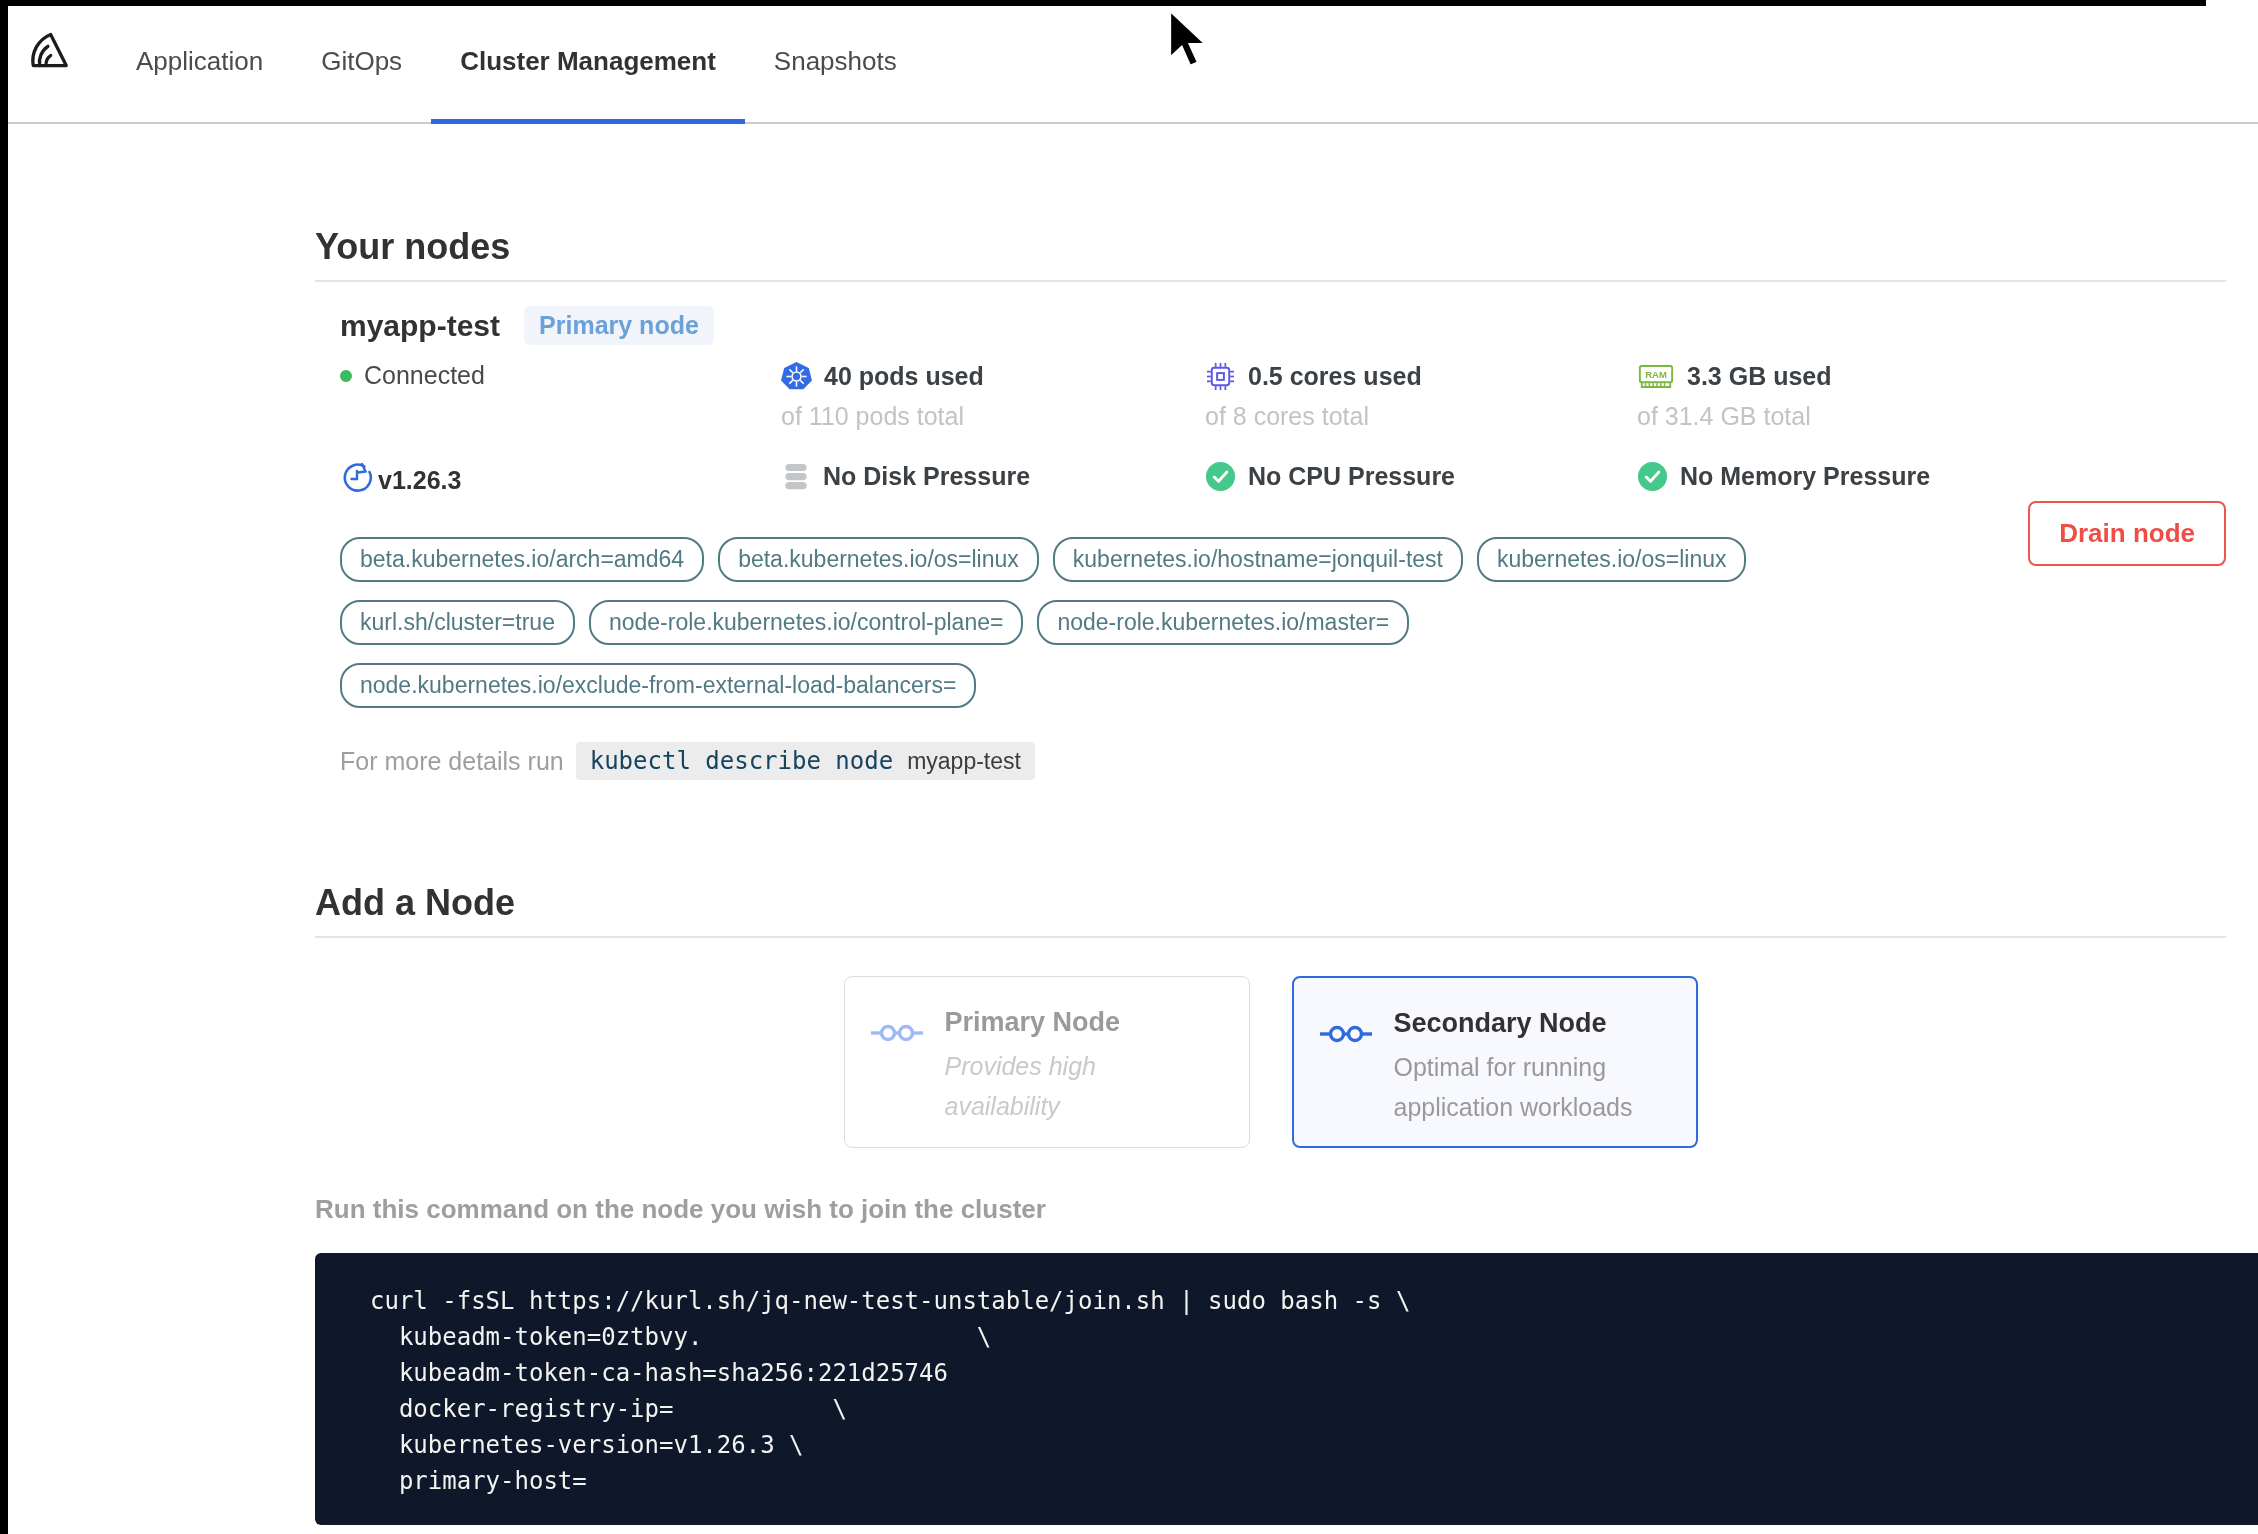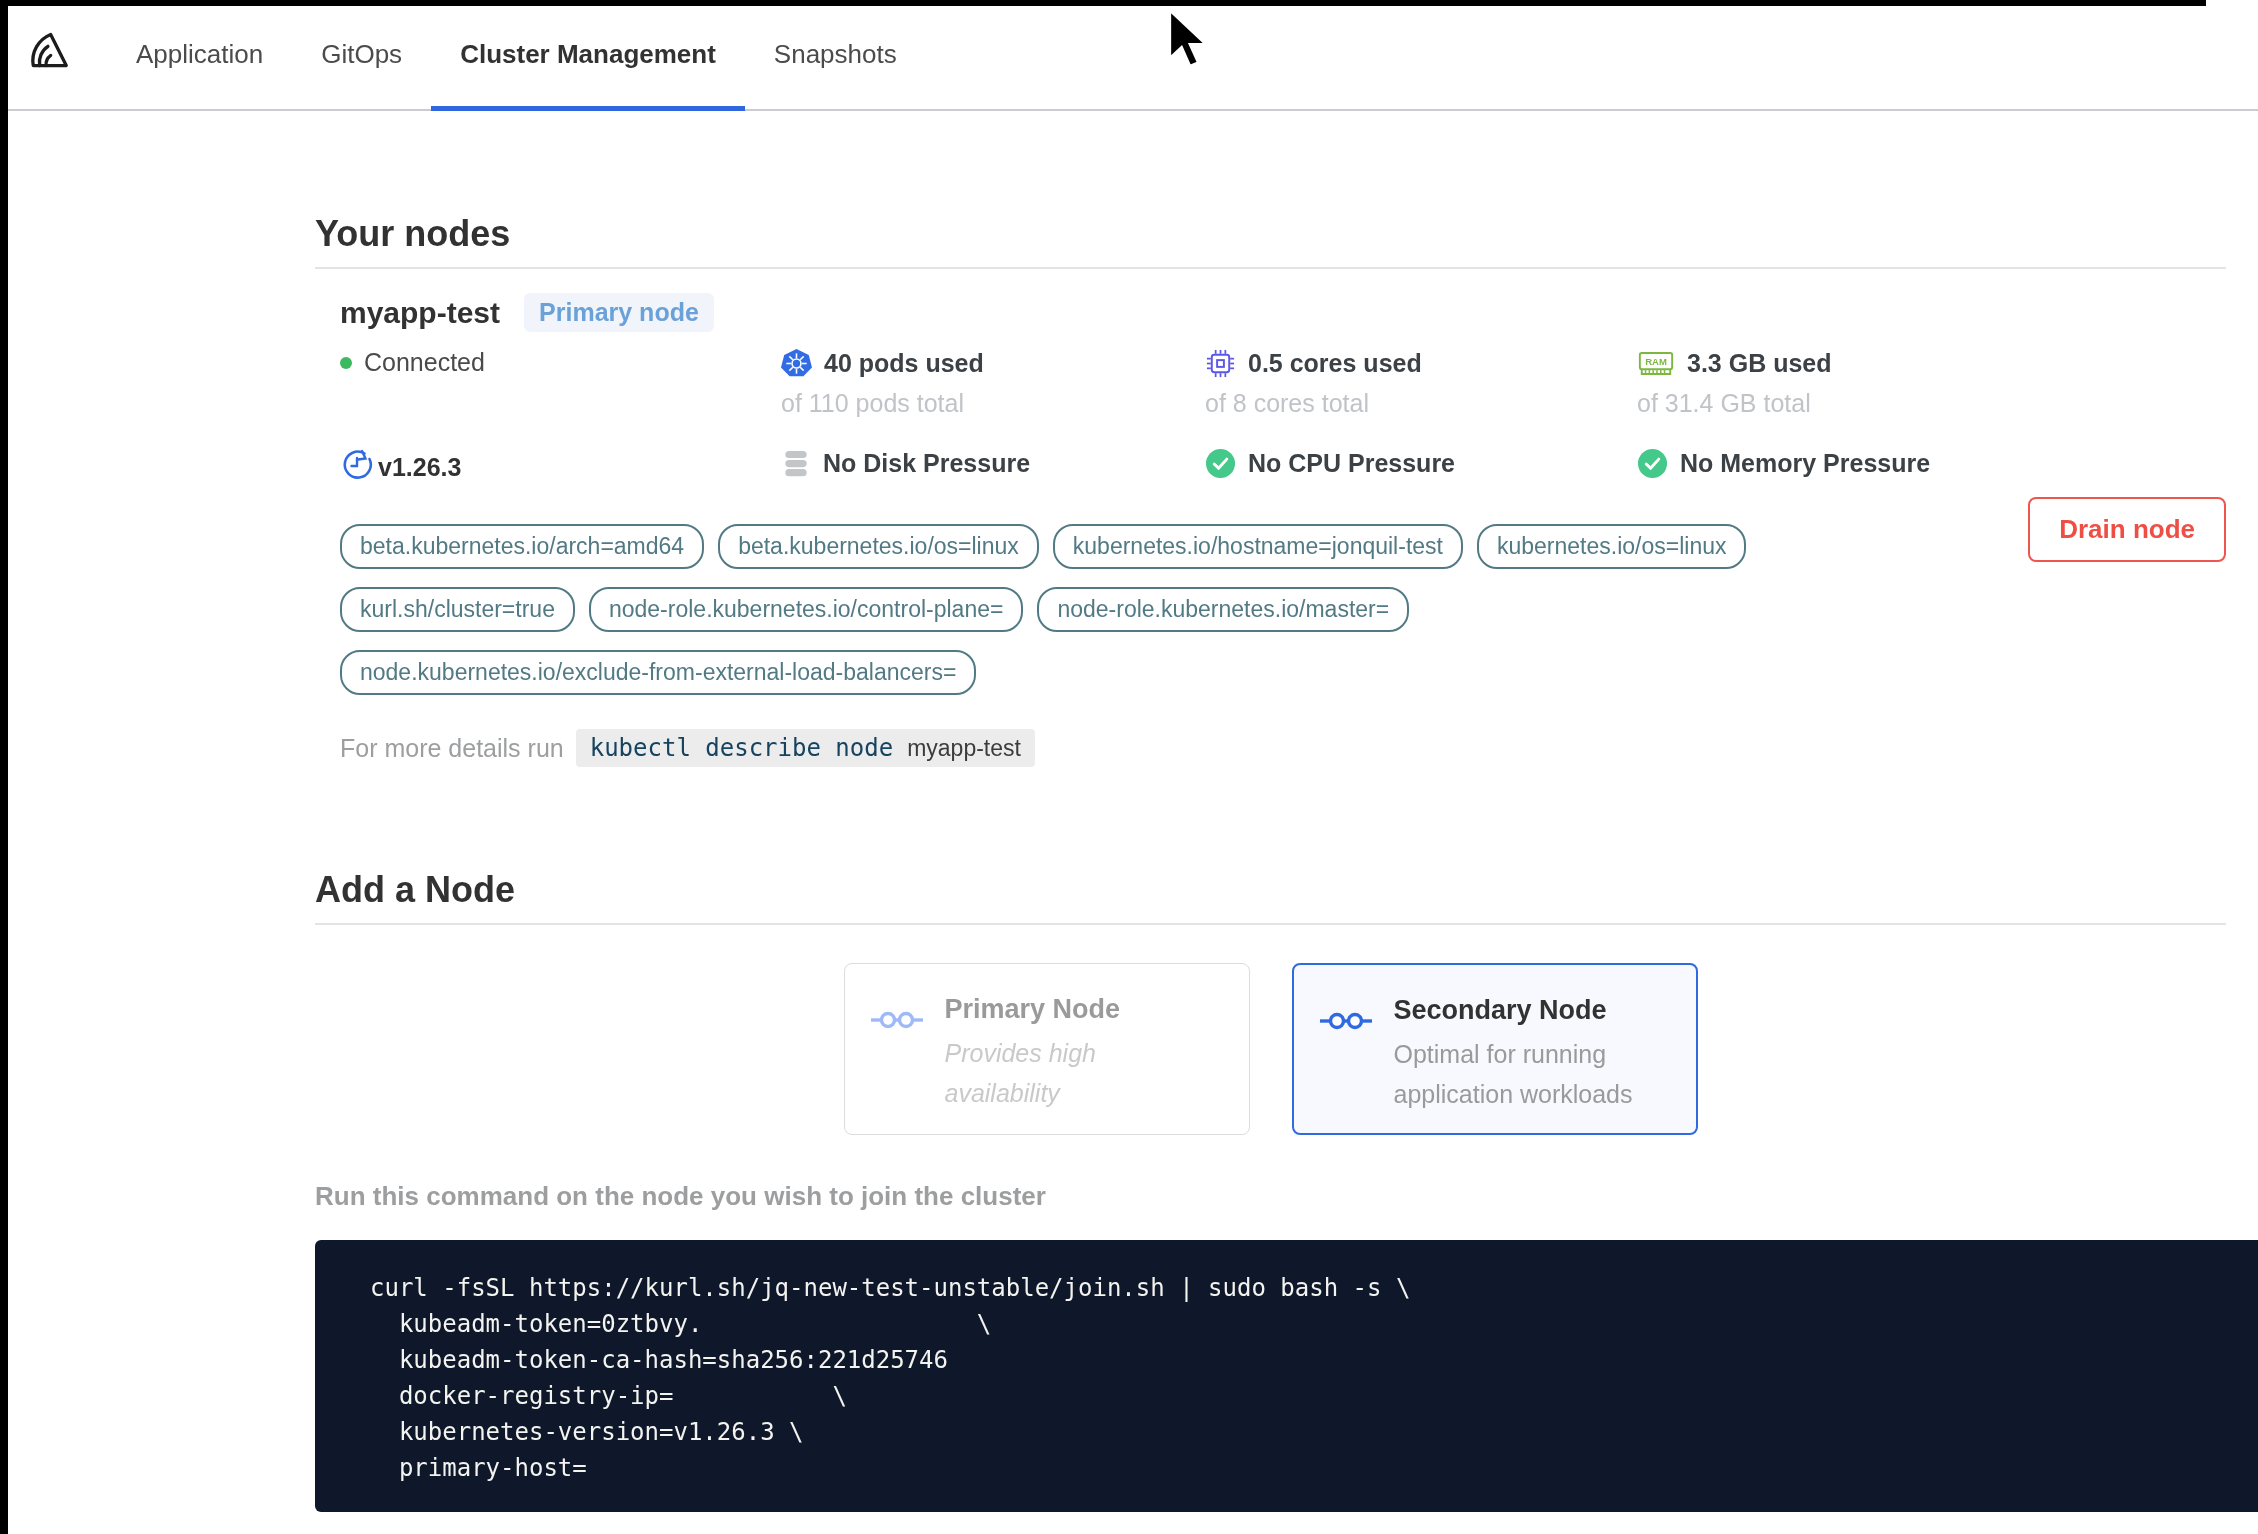--- a/index.html
+++ b/index.html
@@ -4,21 +4,21 @@
 <style>
   * { margin:0; padding:0; box-sizing:border-box; }
   html,body { width:2258px; height:1534px; background:#ffffff; overflow:hidden;
               font-family:"Liberation Sans", sans-serif; }
 
   
   .edge-left { position:absolute; left:0; top:0; width:8px; height:1534px; background:#000; z-index:50; }
   .edge-top  { position:absolute; left:0; top:0; width:2206px; height:6px; background:#000; z-index:50; }
 
   
-  .nav { position:relative; height:111px; border-bottom:2px solid #c9cdd1; display:flex; align-items:stretch; background:#fff; }
+  .nav { position:relative; height:124px; border-bottom:2px solid #c9cdd1; display:flex; align-items:stretch; background:#fff; }
   .logo { width:44px; height:44px; margin:28px 0 0 25px; flex:none; }
   .tabs { display:flex; margin-left:38px; }
   .tab { position:relative; display:flex; align-items:center; padding:0 29px; font-size:26px; color:#4b4b4b;
          font-weight:500; cursor:pointer; }
   .tab.active { color:#323232; font-weight:700; }
   .tab.active .underline { position:absolute; left:0; right:0; bottom:-2px; height:5px; background:#3066e0; }
 
   .cursor { position:absolute; left:1166px; top:8px; width:46px; height:66px; z-index:60; }
 
   
@@ -51,21 +51,21 @@
   .tags { margin-top:42px; width:1600px; display:flex; flex-wrap:wrap; gap:18px 14px; }
   .tag { border:2px solid #527a84; color:#527a84; font-size:23px; font-weight:500;
          padding:7px 18px; border-radius:20px; white-space:nowrap; }
 
   .details { margin-top:34px; display:flex; align-items:center; }
   .details-prefix { font-size:25px; color:#9c9ea0; font-weight:500; }
   .code-chip { margin-left:12px; background:#ececec; border-radius:4px; padding:5px 14px; display:flex; align-items:center; }
   .code-chip .mono { font-family:"DejaVu Sans Mono", monospace; font-size:24px; color:#16435f; }
   .code-chip .arg { margin-left:14px; font-size:23px; color:#3c3c3c; }
 
-  .drain-btn { position:absolute; top:204px; right:0; background:#fff; border:2px solid #f0544f;
+  .drain-btn { position:absolute; top:195px; right:0; background:#fff; border:2px solid #f0544f;
                color:#ef4e44; font-size:26px; font-weight:700; border-radius:8px; padding:15px 29px; cursor:pointer;
                font-family:"Liberation Sans", sans-serif; }
 
   .add-heading { margin-top:88px; }
 
   .cards { margin-top:38px; display:flex; justify-content:center; gap:42px; }
   .card { width:406px; height:172px; border-radius:8px; display:flex; align-items:flex-start; padding:30px 24px 0 26px; cursor:pointer; }
   .card .node-ic { margin-top:14px; flex:none; }
   .card .ctext { margin-left:22px; }
   .card-title { font-size:27px; font-weight:700; }

